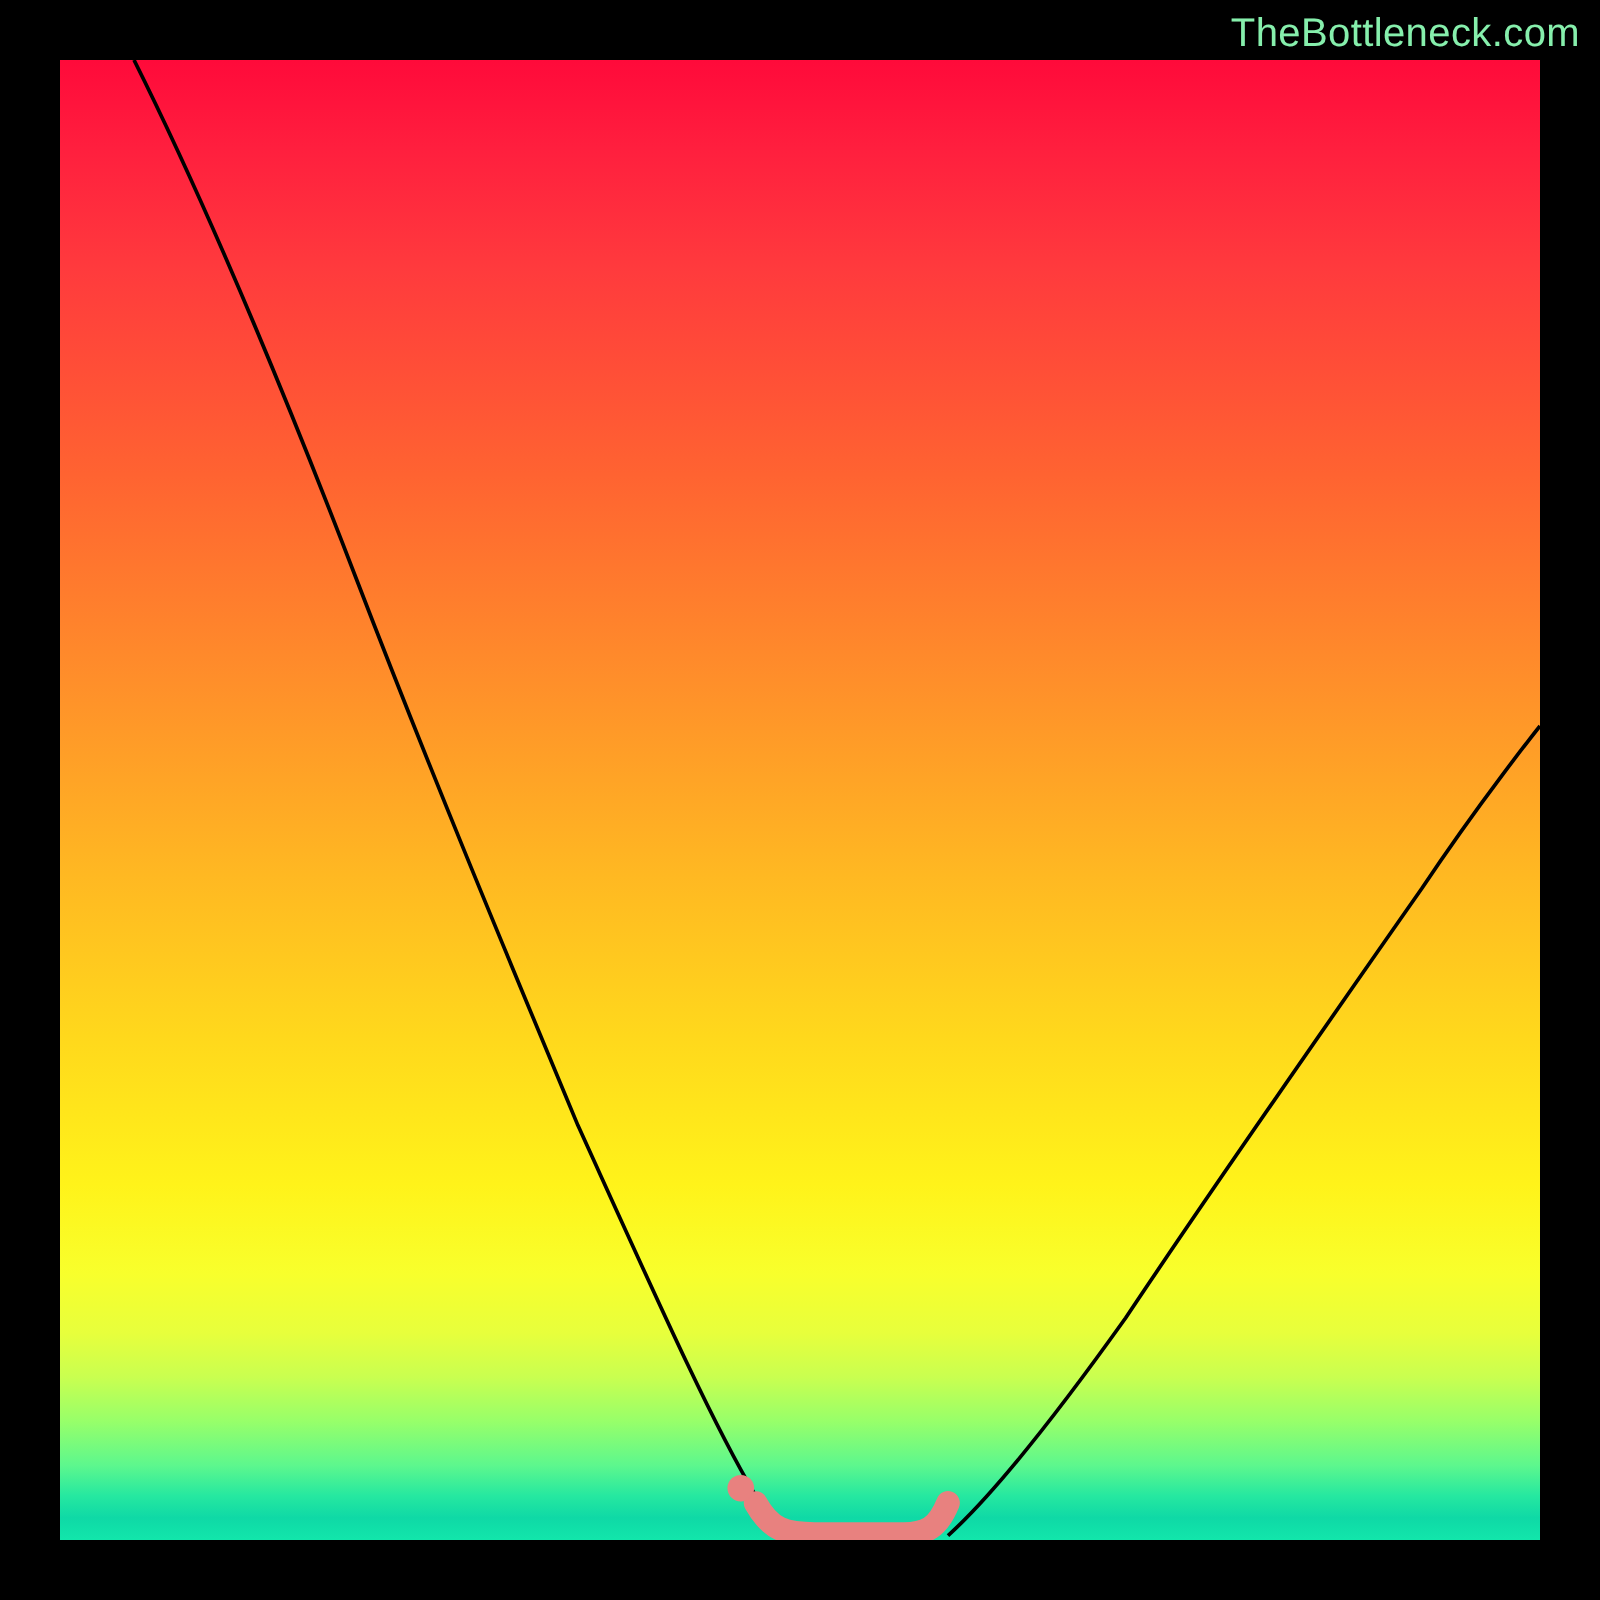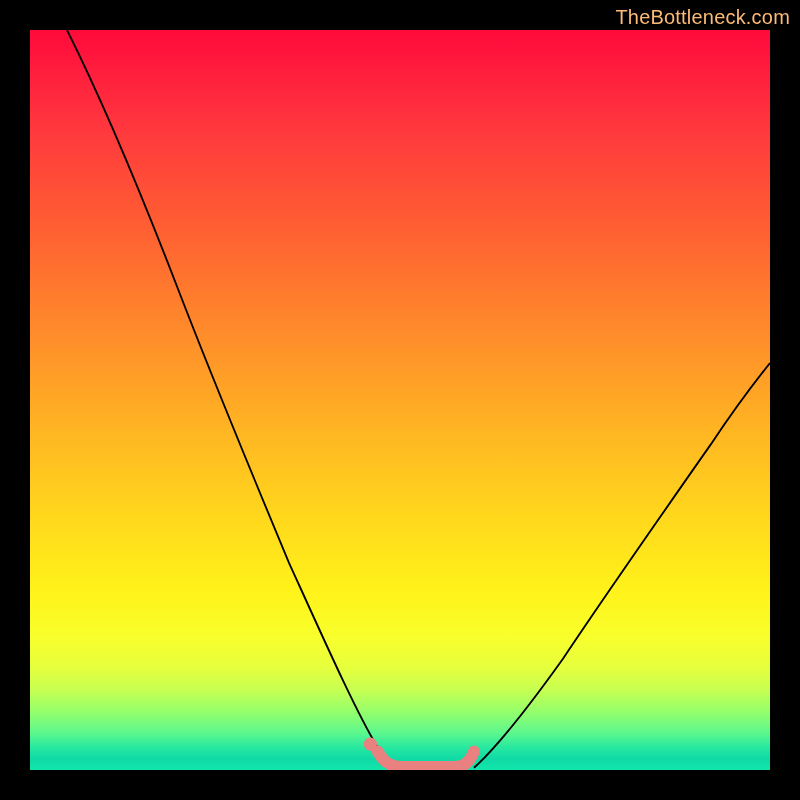--- a/index.html
+++ b/index.html
@@ -43,21 +43,21 @@
       #5cf78e 95%,
       #26e8a0 97%,
       #0fd9a6 98.5%,
       #12e6ab 100%
     );
   }
   .watermark {
     position: absolute;
     top: 6px;
     right: 10px;
-    color: #fdba74;
+    color: #86efac;
     font-size: 20px;
     font-weight: 500;
     letter-spacing: 0.2px;
     user-select: none;
   }
   svg.curves {
     position: absolute;
     left: 0;
     top: 0;
   }

